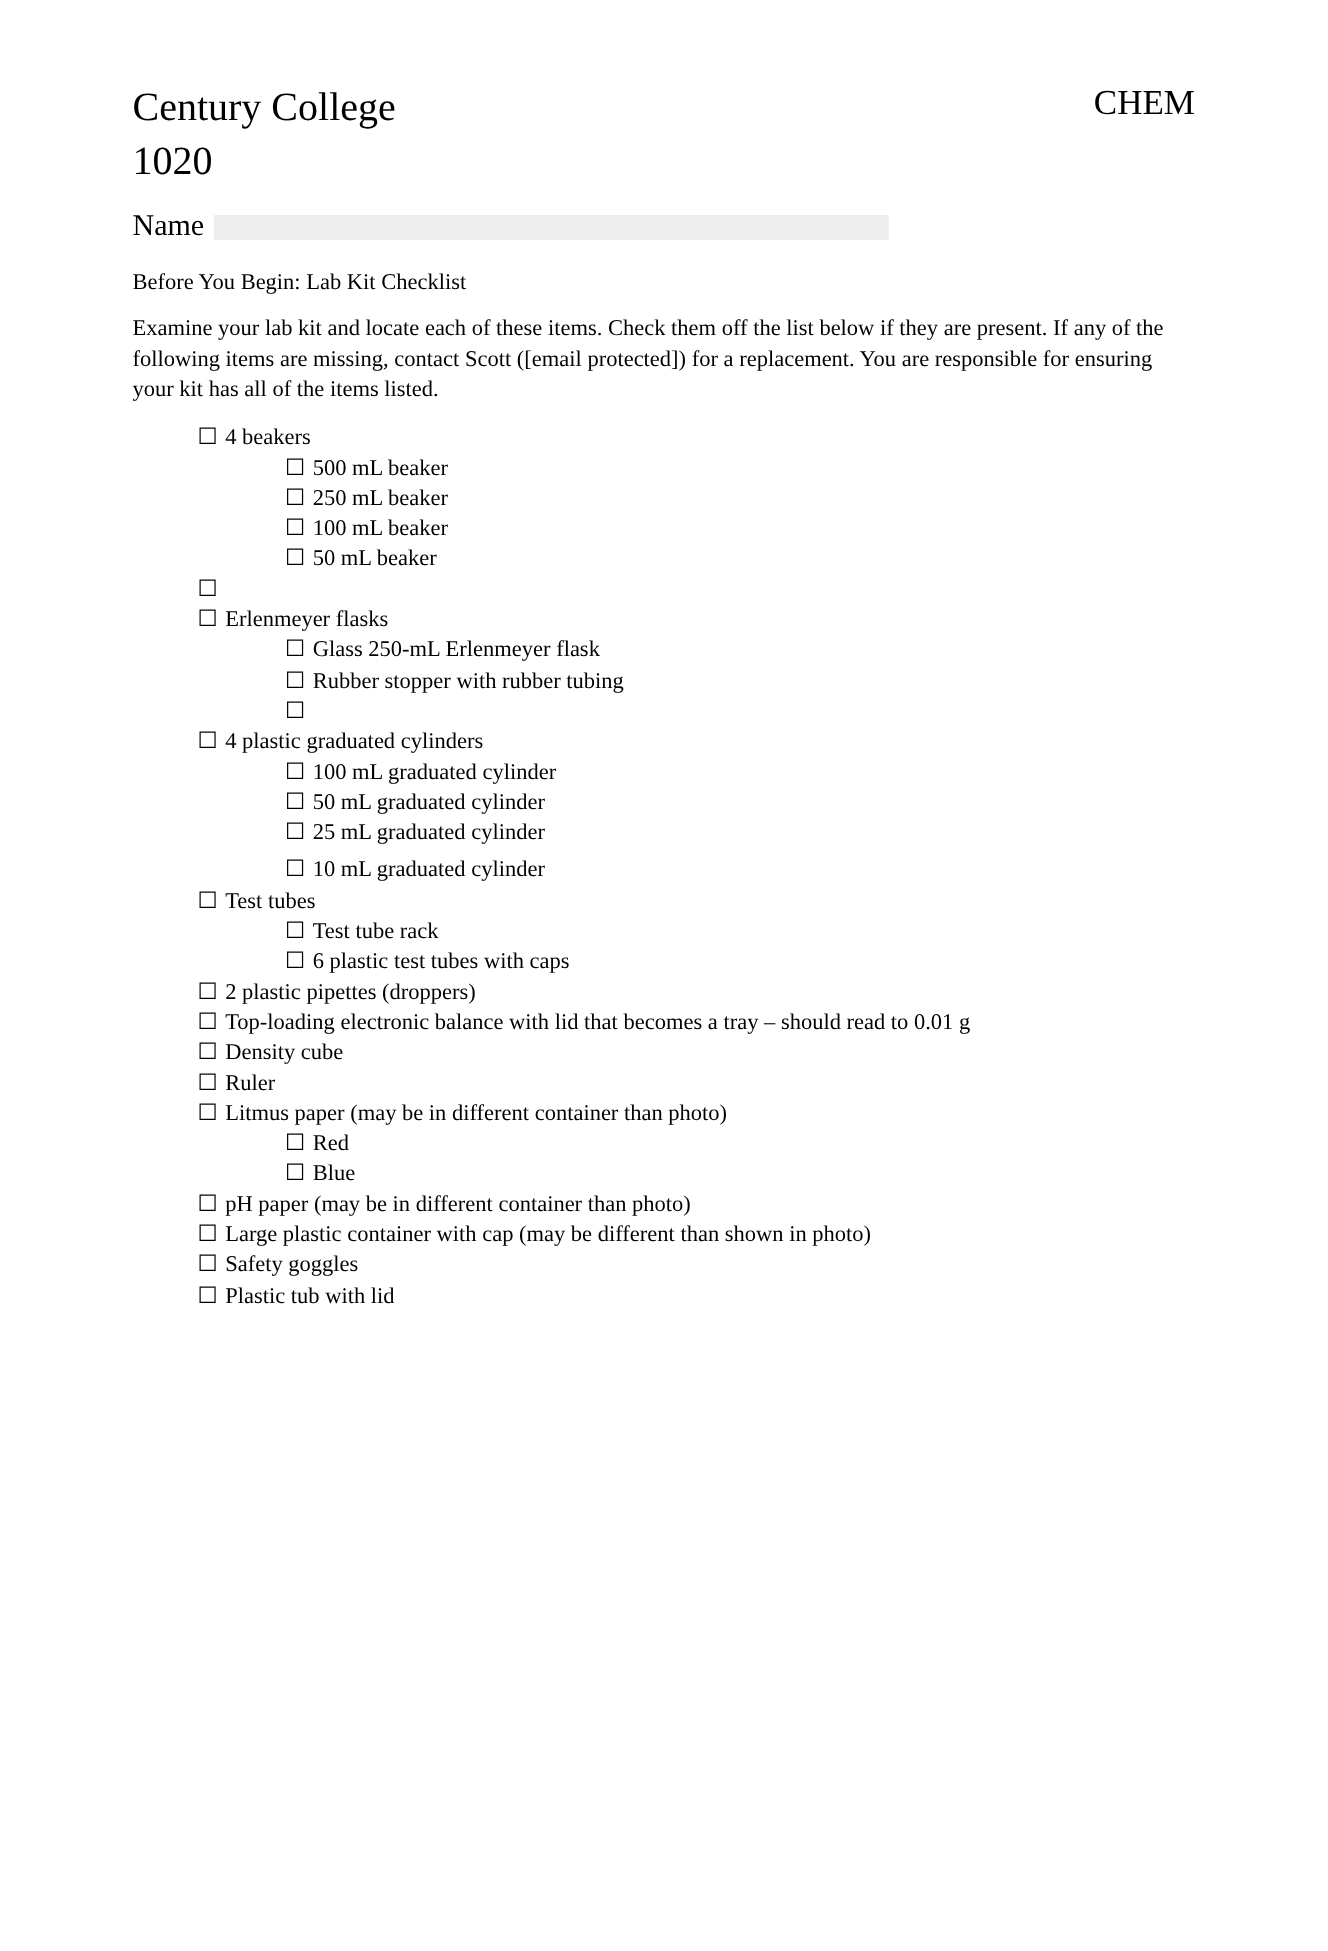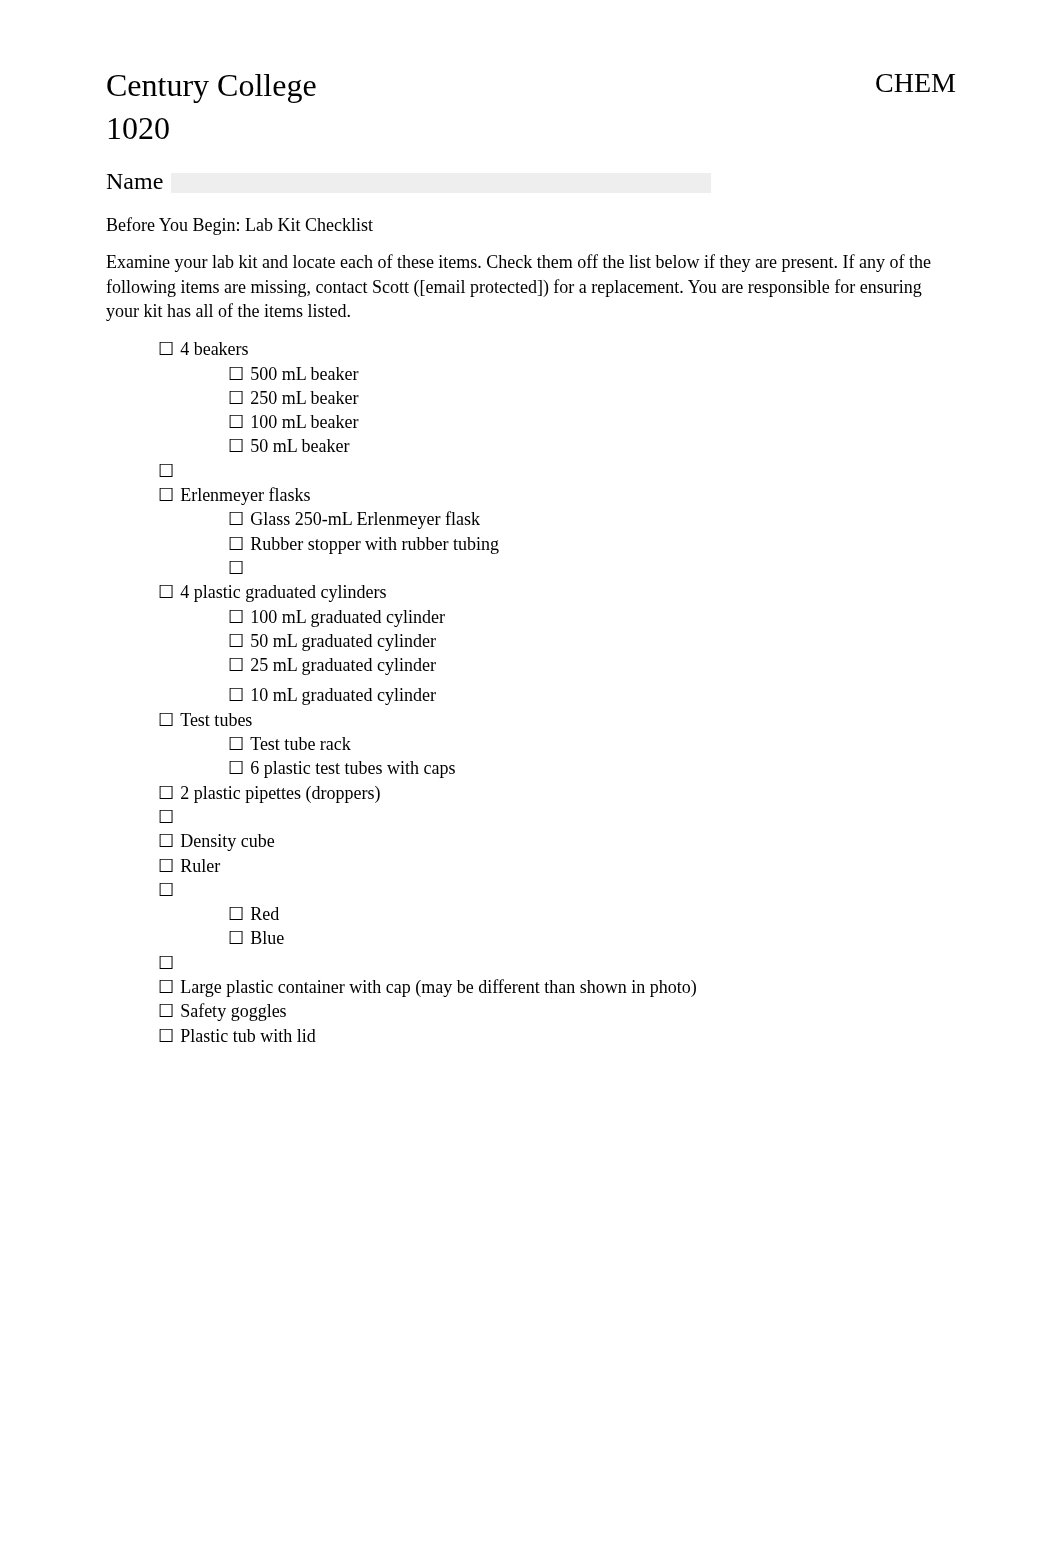--- a/index.html
+++ b/index.html
@@ -161,42 +161,45 @@
     <div class="item level2">
       <span class="cbox">☐</span>
       <span>6 plastic test tubes with caps</span>
     </div>
     <div class="item level1">
       <span class="cbox">☐</span>
       <span>2 plastic pipettes (droppers)</span>
     </div>
     <div class="item level1">
       <span class="cbox">☐</span>
+      <span>Top-loading electronic balance with lid that becomes a tray – should read to 0.01 g</span>
     </div>
     <div class="item level1">
       <span class="cbox">☐</span>
       <span>Density cube</span>
     </div>
     <div class="item level1">
       <span class="cbox">☐</span>
       <span>Ruler</span>
     </div>
     <div class="item level1">
       <span class="cbox">☐</span>
+      <span>Litmus paper (may be in different container than photo)</span>
     </div>
     <div class="item level2">
       <span class="cbox">☐</span>
       <span>Red</span>
     </div>
     <div class="item level2">
       <span class="cbox">☐</span>
       <span>Blue</span>
     </div>
     <div class="item level1">
       <span class="cbox">☐</span>
+      <span>pH paper (may be in different container than photo)</span>
     </div>
     <div class="item level1">
       <span class="cbox">☐</span>
       <span>Large plastic container with cap (may be different than shown in photo)</span>
     </div>
     <div class="item level1">
       <span class="cbox">☐</span>
       <span>Safety goggles</span>
     </div>
     <div class="item level1">

